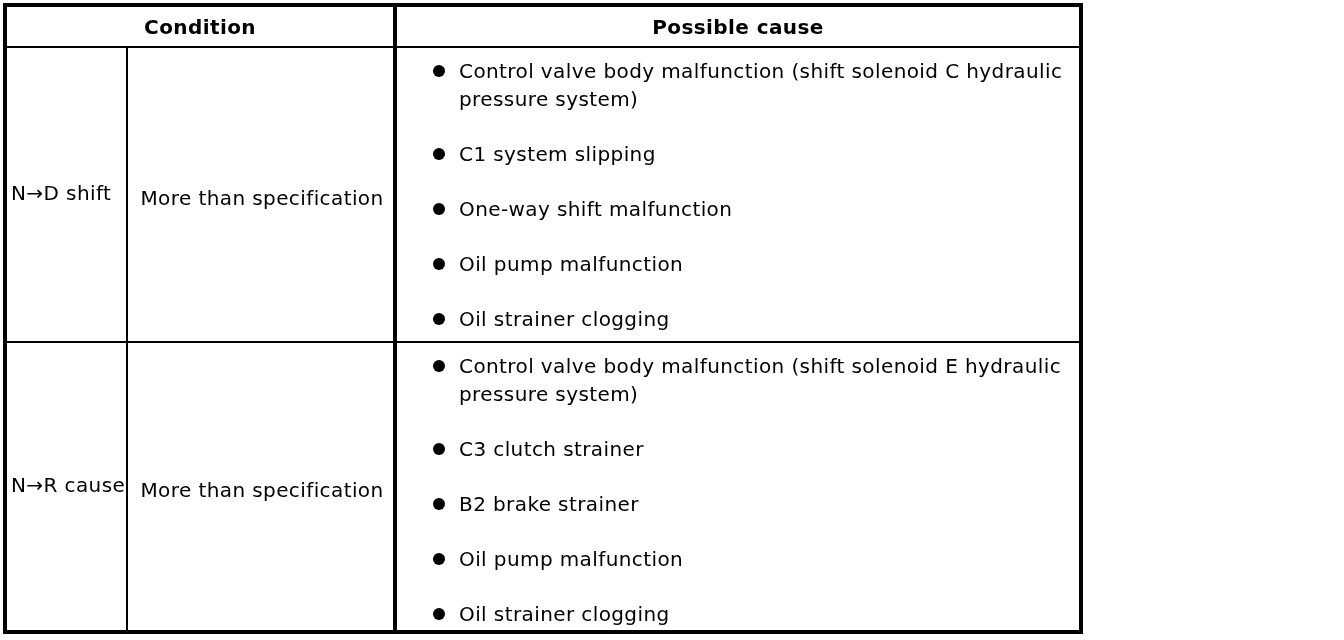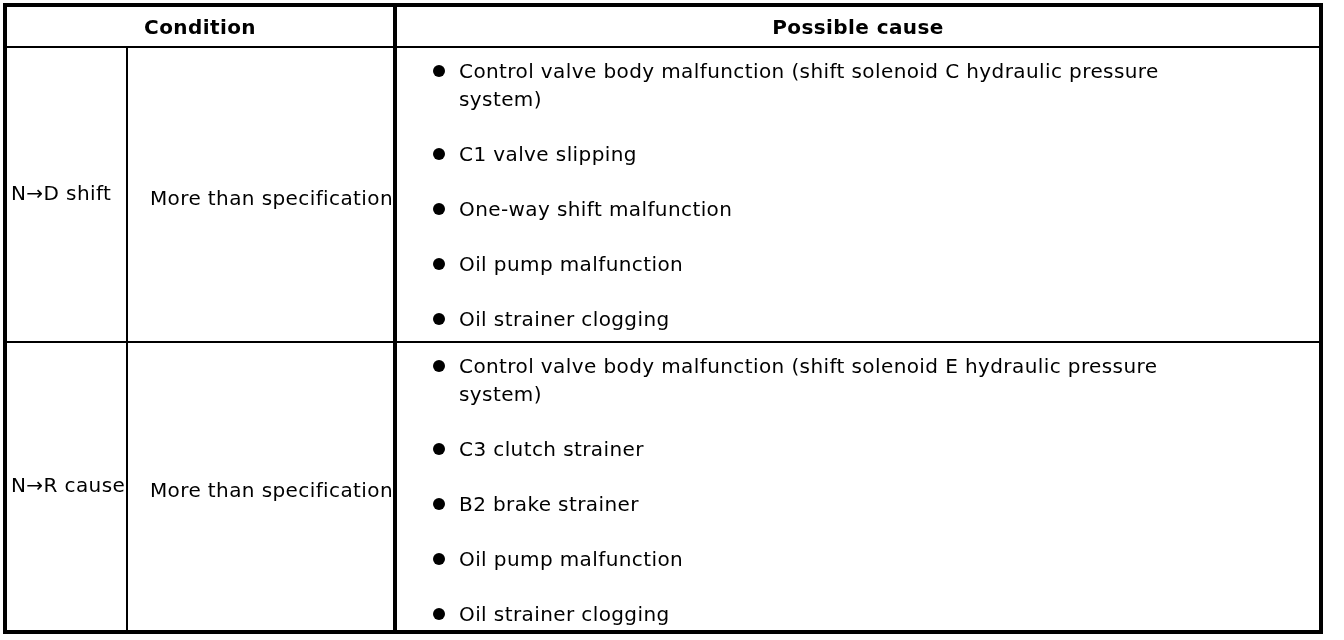--- a/index.html
+++ b/index.html
@@ -13,21 +13,21 @@
     position: relative;
     width: 1344px;
     height: 640px;
     background: #ffffff;
     overflow: hidden;
   }
   table.cond-table {
     position: absolute;
     left: 3px;
     top: 3px;
-    width: 1320px;
+    width: 1080px;
     height: 631px;
     border-collapse: collapse;
     table-layout: fixed;
     border: 4px solid #000000;
     background: #ffffff;
   }
   col.c-shift { width: 122px; }
   col.c-cond  { width: 268px; }
   col.c-cause { width: auto; }
 
@@ -53,21 +53,21 @@
   }
   td.shift-cell {
     vertical-align: middle;
     text-align: left;
     padding: 0 0 4px 4px;
     border-right: 2px solid #000000;
     border-top: 2px solid #000000;
   }
   td.cond-cell {
     vertical-align: middle;
-    text-align: right;
+    text-align: center;
     padding: 7px 0 0 3px;
     border-top: 2px solid #000000;
   }
   td.causes-cell {
     vertical-align: top;
     padding: 9px 8px 0 36px;
     border-top: 2px solid #000000;
   }
   ul.cause-list {
     list-style: none;
@@ -116,21 +116,21 @@
         <td class="shift-cell">N→D shift</td>
         <td class="cond-cell">More than specification</td>
         <td class="causes-cell">
           <ul class="cause-list">
             <li>
               <span class="dot"></span>
               <span class="cause-text">Control valve body malfunction (shift solenoid C hydraulic pressure system)</span>
             </li>
             <li>
               <span class="dot"></span>
-              <span class="cause-text">C1 valve slipping</span>
+              <span class="cause-text">C1 system slipping</span>
             </li>
             <li>
               <span class="dot"></span>
               <span class="cause-text">One-way shift malfunction</span>
             </li>
             <li>
               <span class="dot"></span>
               <span class="cause-text">Oil pump malfunction</span>
             </li>
             <li>

